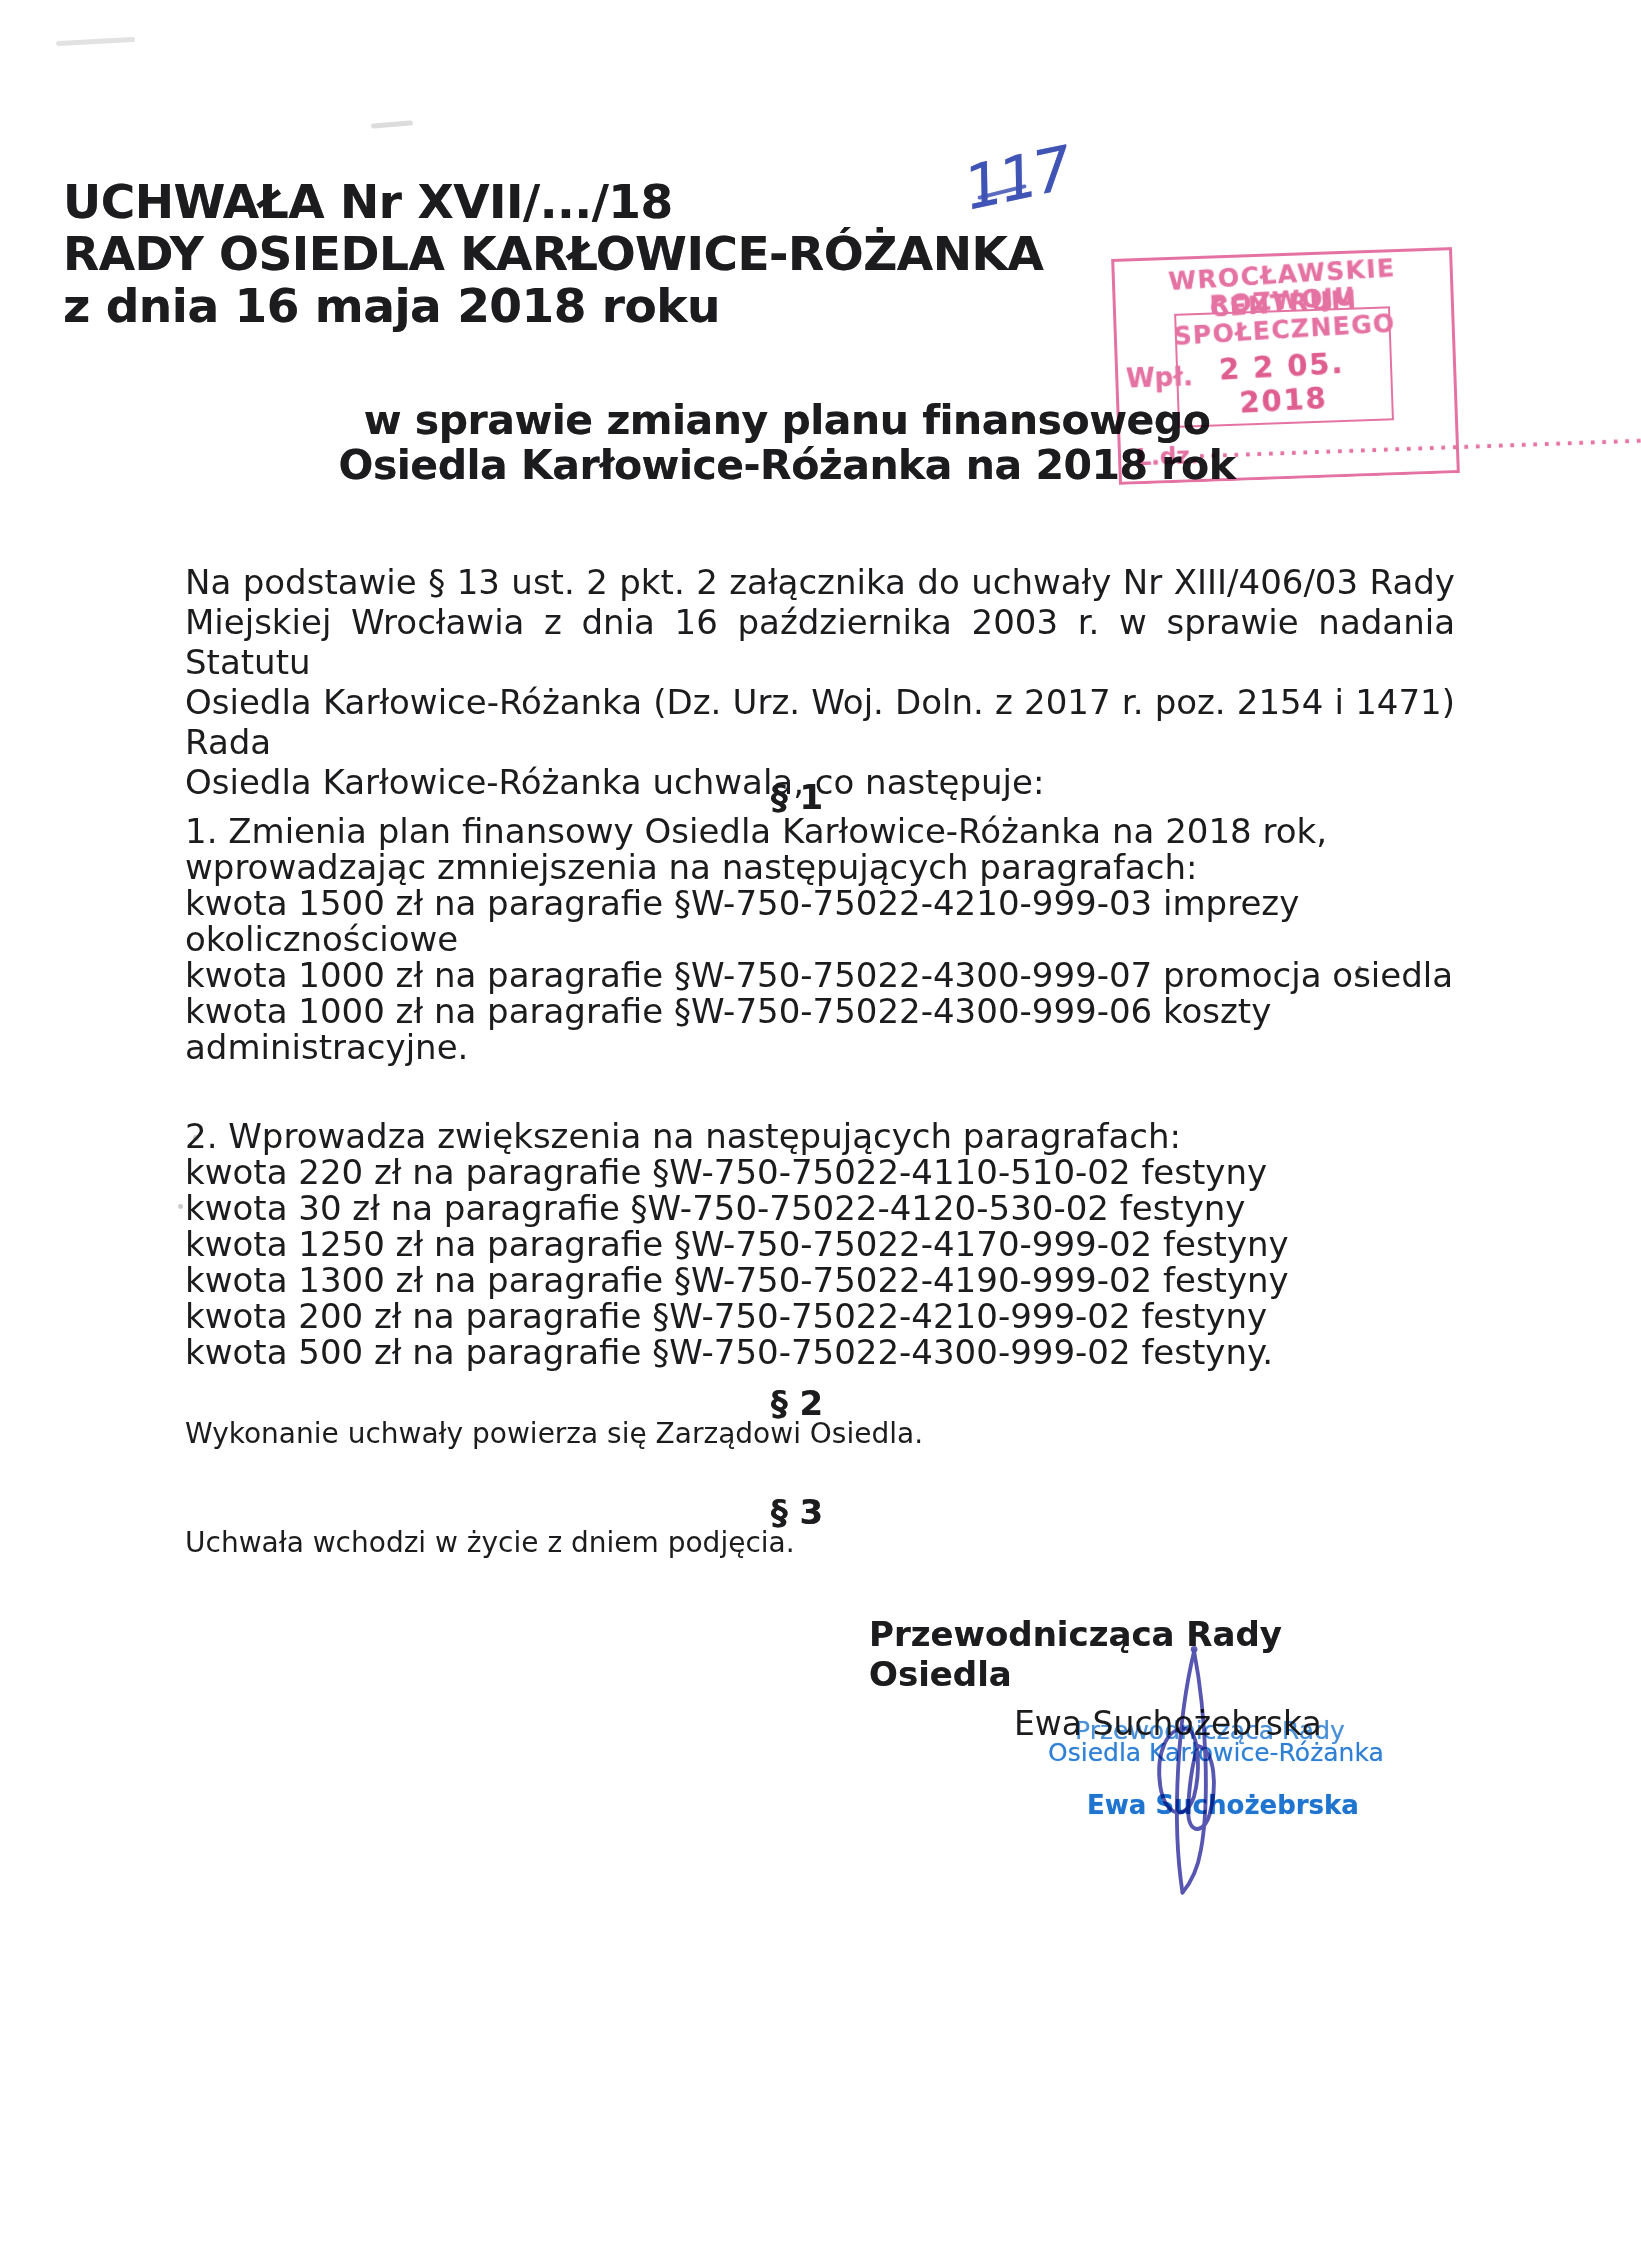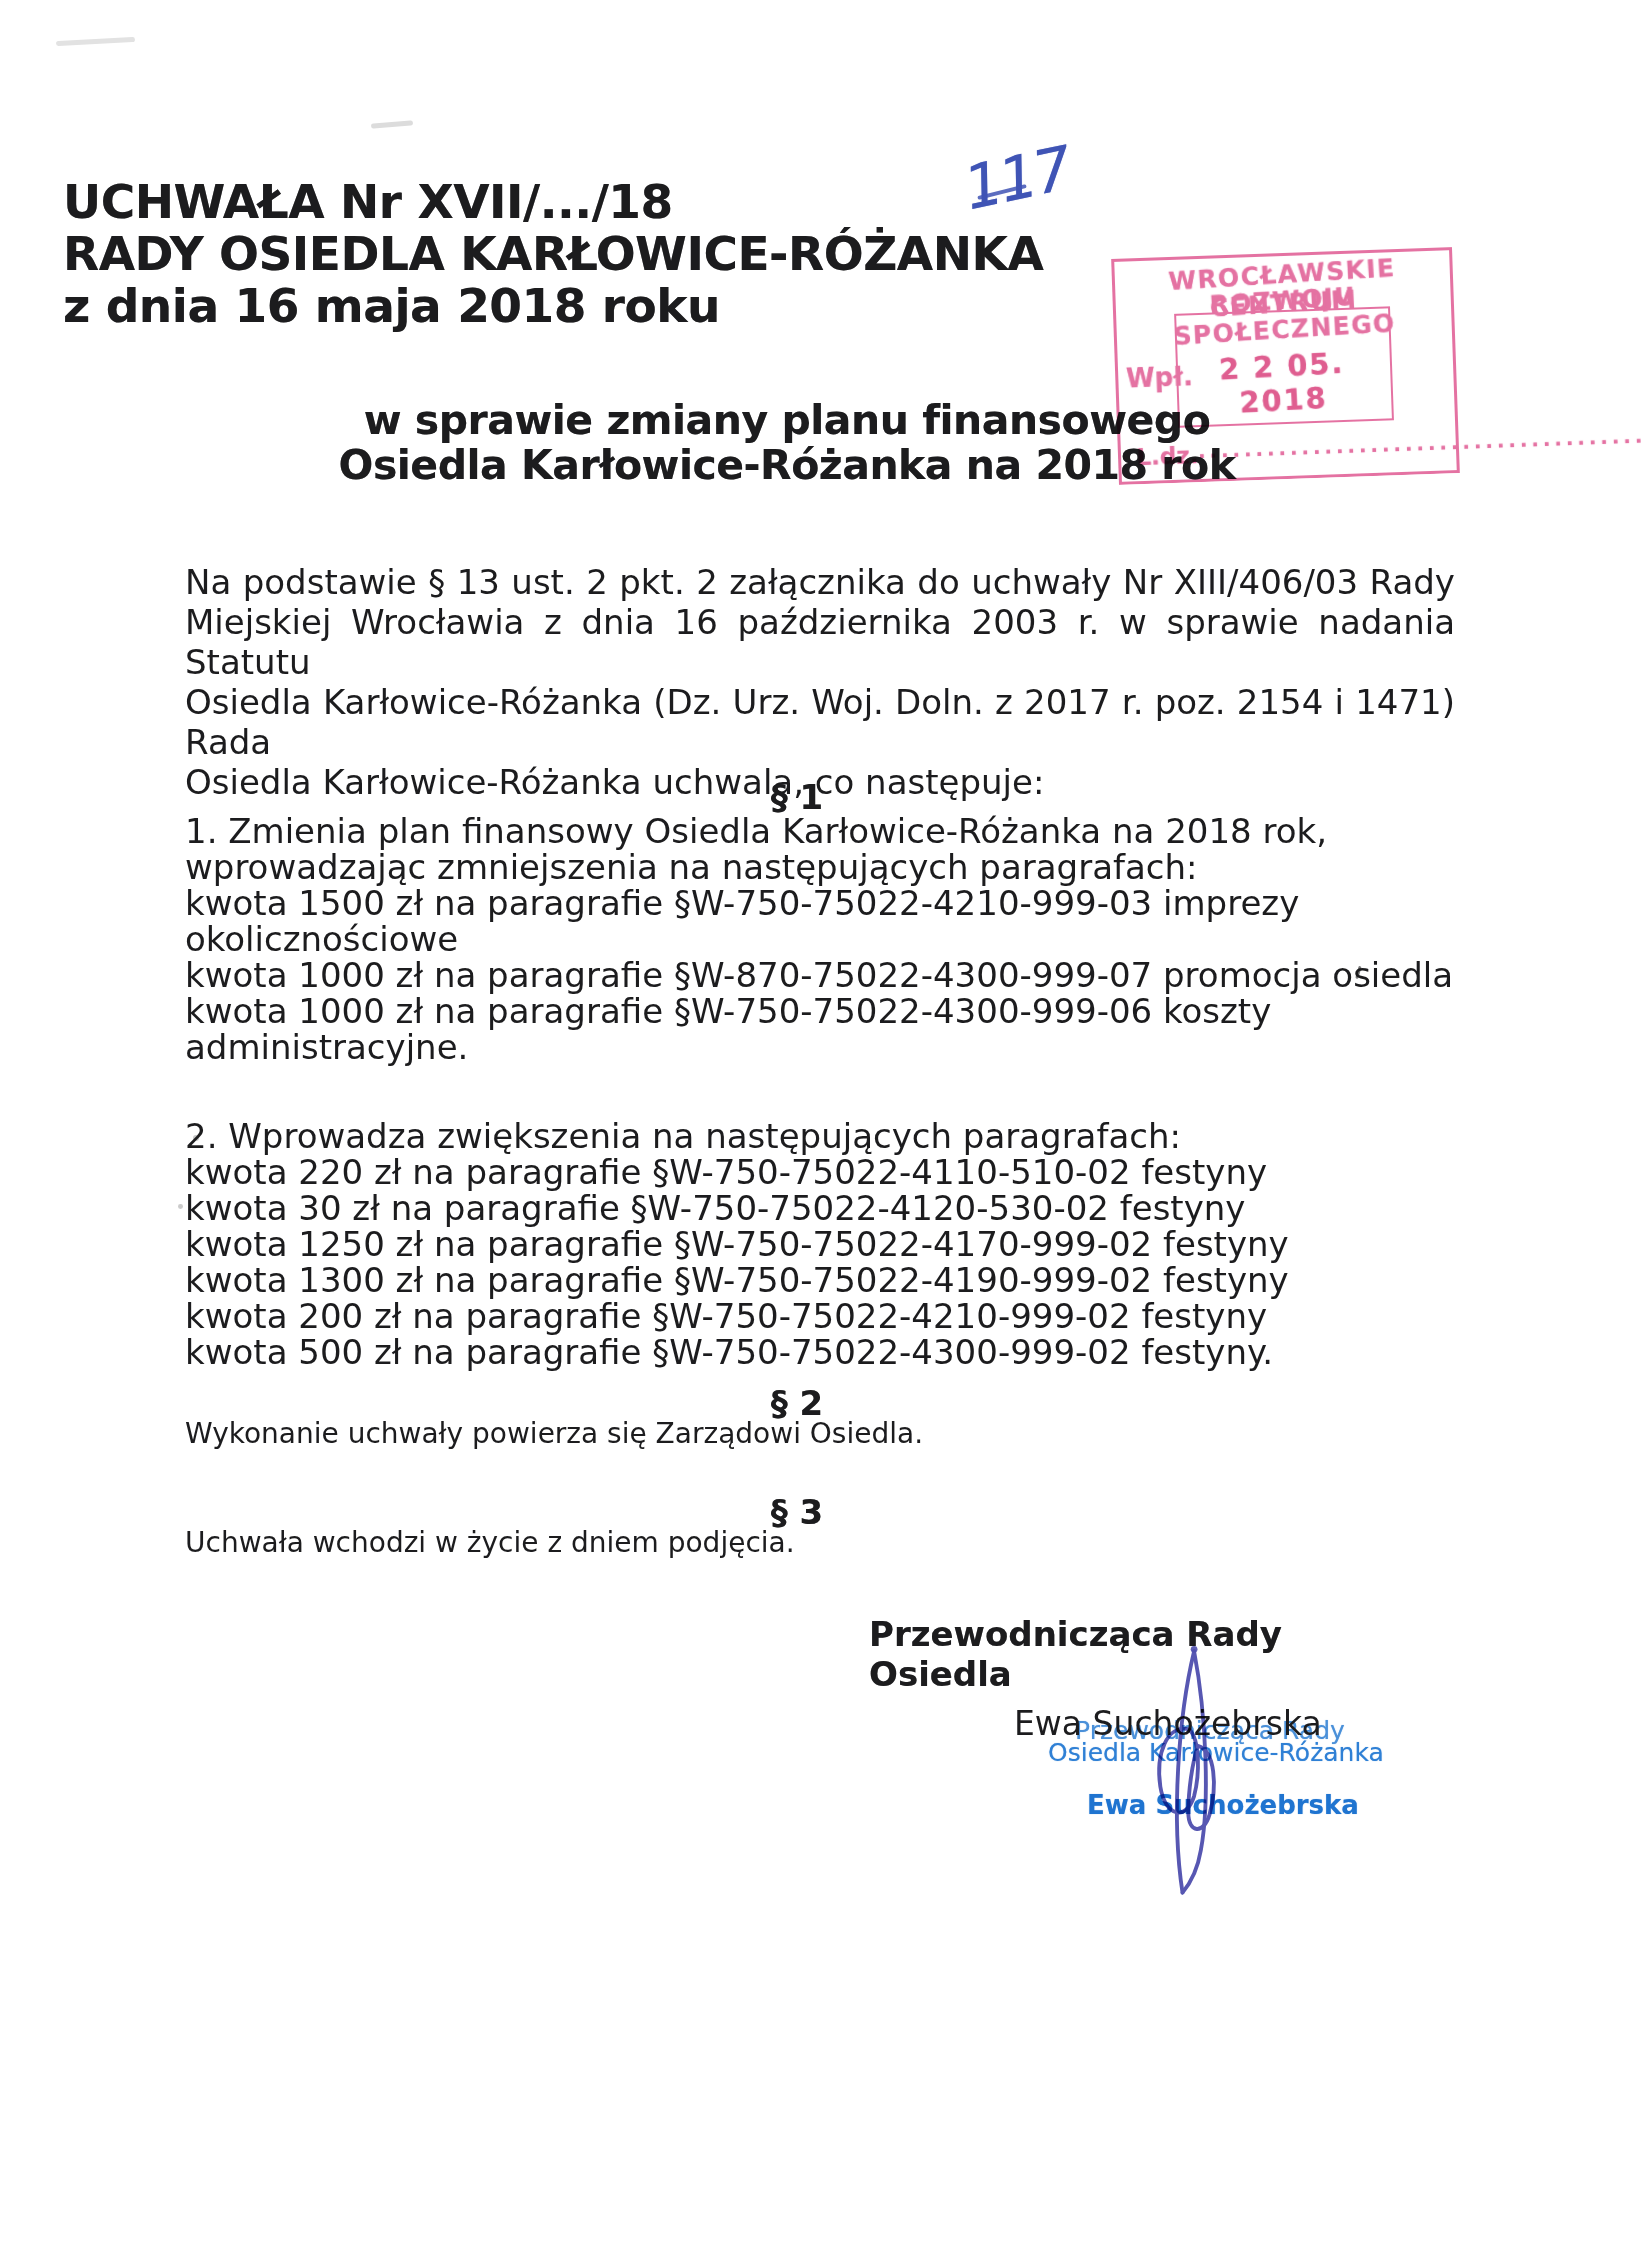--- a/index.html
+++ b/index.html
@@ -105,21 +105,21 @@
     <div class="jline">Osiedla Karłowice-Różanka (Dz. Urz. Woj. Doln. z 2017 r. poz. 2154 i 1471) Rada</div>
     <div>Osiedla Karłowice-Różanka uchwala, co następuje:</div>
   </div>
 
   <div class="sec-head" style="top:777px;">§ 1</div>
   <div class="listblock" style="top:813px;">
     <div>1. Zmienia plan finansowy Osiedla Karłowice-Różanka na 2018 rok,</div>
     <div>wprowadzając zmniejszenia na następujących paragrafach:</div>
     <div>kwota 1500 zł na paragrafie §W-750-75022-4210-999-03 imprezy</div>
     <div>okolicznościowe</div>
-    <div>kwota 1000 zł na paragrafie §W-870-75022-4300-999-07 promocja osiedla</div>
+    <div>kwota 1000 zł na paragrafie §W-750-75022-4300-999-07 promocja osiedla</div>
     <div>kwota 1000 zł na paragrafie §W-750-75022-4300-999-06 koszty</div>
     <div>administracyjne.</div>
   </div>
   <div class="listblock" style="top:1102px;line-height:36px;margin-top:16px;">
     <div>2. Wprowadza zwiększenia na następujących paragrafach:</div>
     <div>kwota 220 zł na paragrafie §W-750-75022-4110-510-02 festyny</div>
     <div>kwota 30 zł na paragrafie §W-750-75022-4120-530-02 festyny</div>
     <div>kwota 1250 zł na paragrafie §W-750-75022-4170-999-02 festyny</div>
     <div>kwota 1300 zł na paragrafie §W-750-75022-4190-999-02 festyny</div>
     <div>kwota 200 zł na paragrafie §W-750-75022-4210-999-02 festyny</div>

